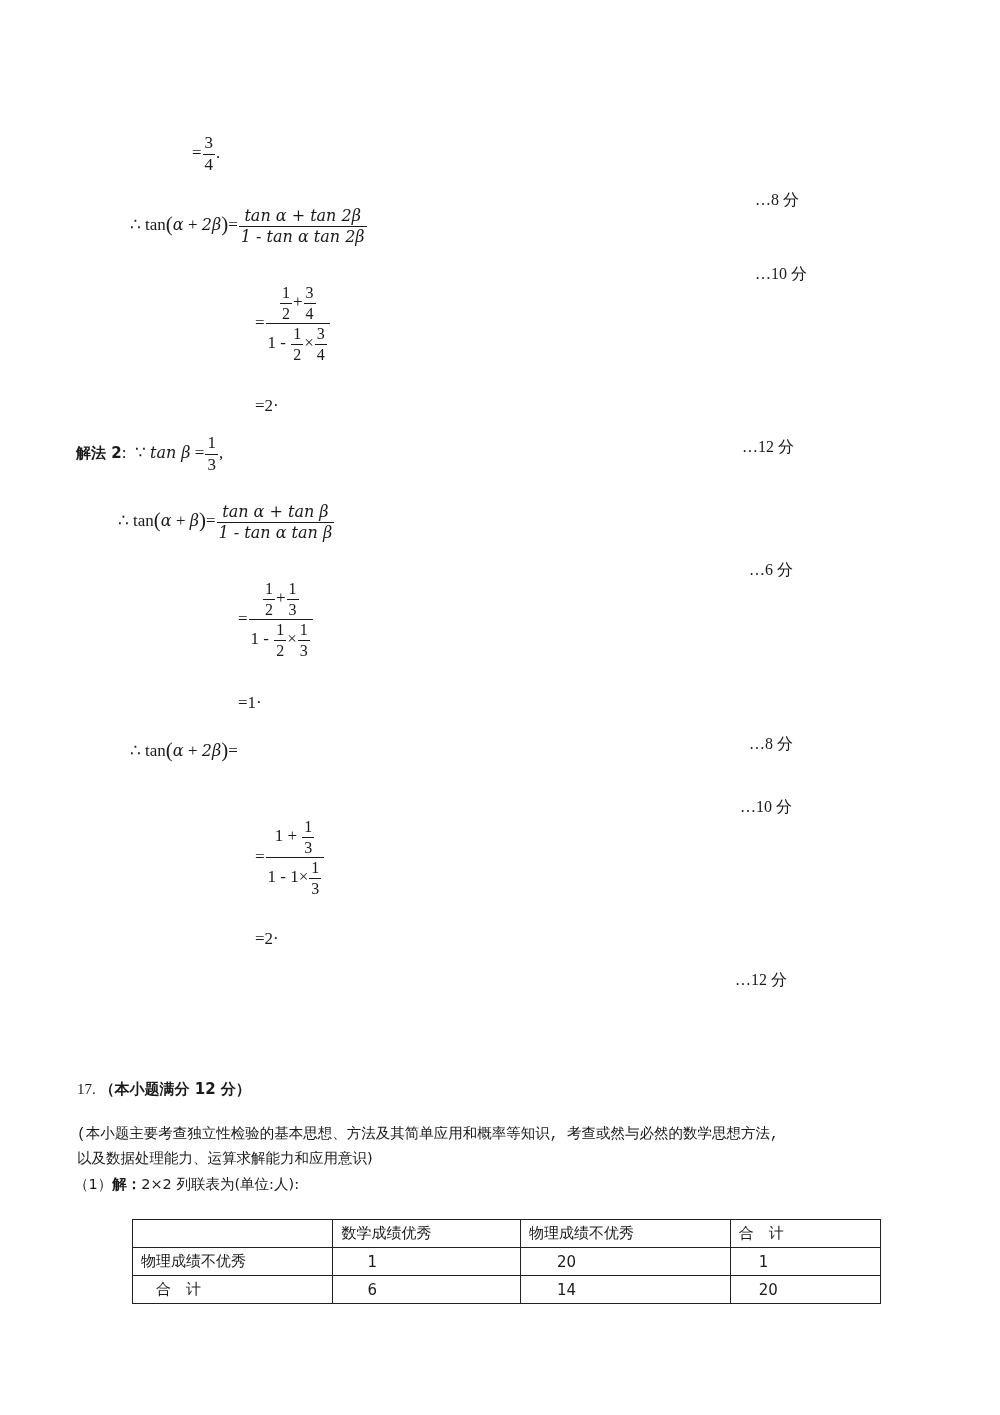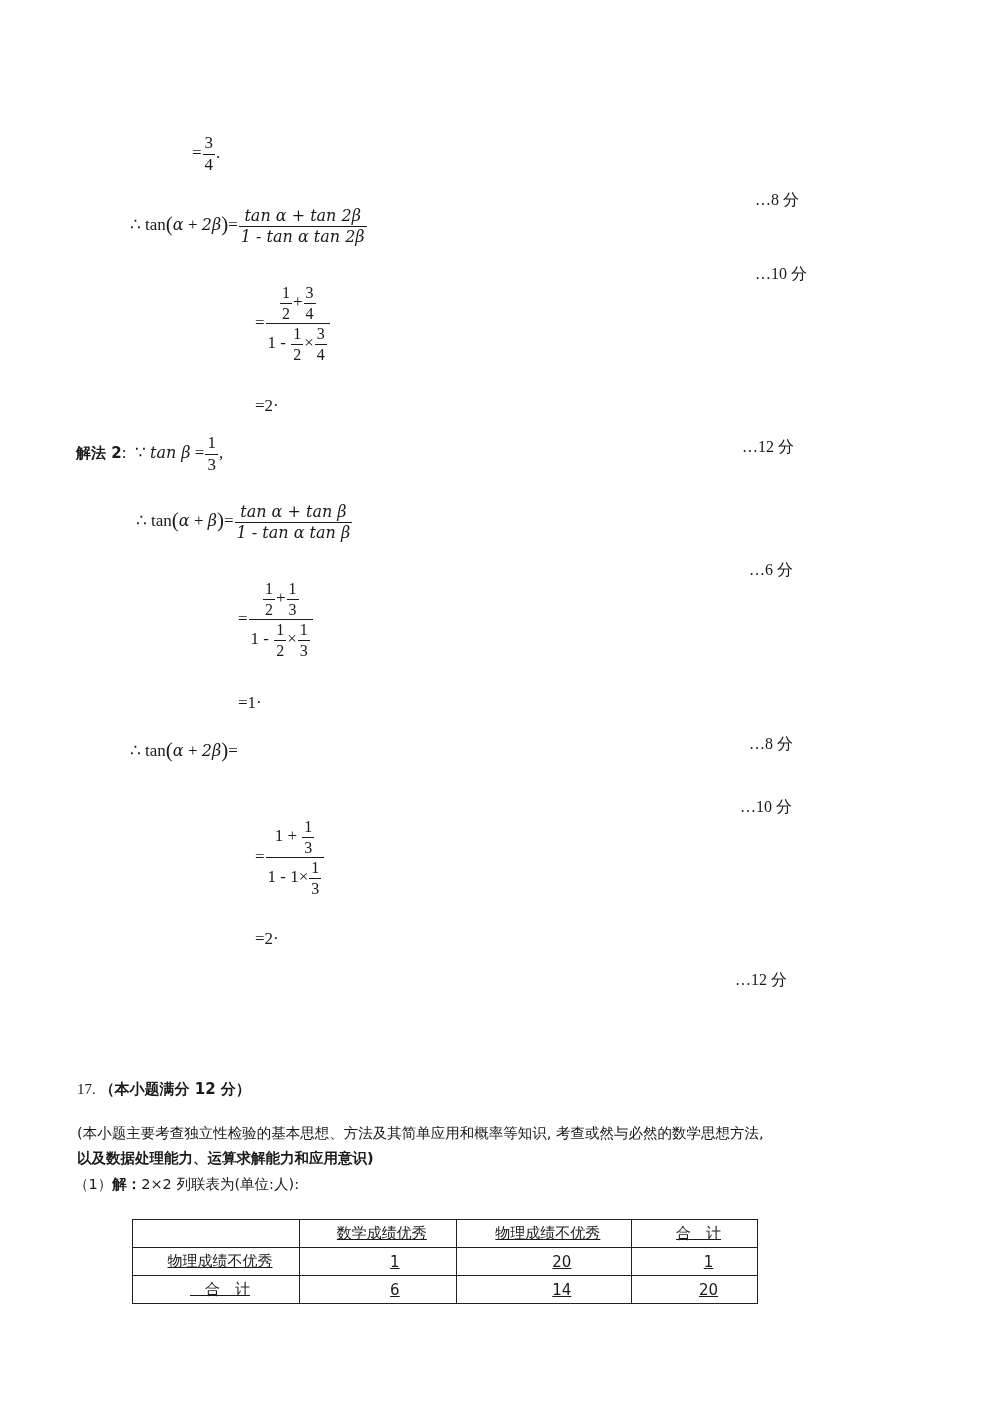--- a/index.html
+++ b/index.html
@@ -11,21 +11,21 @@
   .abs { position: absolute; }
   .math { font-family: "Liberation Serif", "DejaVu Serif", serif; font-size: 17px; white-space: nowrap; }
   .it { font-style: italic; font-family: "DejaVu Serif", serif; font-size: 16px; }
   .frac { display: inline-flex; flex-direction: column; align-items: center; vertical-align: middle; margin: 0 1px; }
   .frac > .num { padding: 0 2px 1px 2px; line-height: 1.1; }
   .frac > .den { border-top: 1px solid #1a1a1a; padding: 1px 2px 0 2px; line-height: 1.1; }
   .frac.small { font-size: 16px; }
   .paren { font-size: 21px; vertical-align: -1px; }
   .score { font-family: "Liberation Serif", "DejaVu Serif", serif; font-size: 16px; white-space: nowrap; margin-top: 41px; }
   .bold { font-weight: bold; }
-  .cn { font-family: "DejaVu Sans", "Liberation Sans", sans-serif; text-align: center; }
+  .cn { font-family: "DejaVu Sans", "Liberation Sans", sans-serif; }
   .text-line { font-size: 15px; white-space: nowrap; }
   table.ct { border-collapse: collapse; font-size: 15px; }
   table.ct td { border: 1px solid #222; height: 27px; padding: 0 0 0 8px; vertical-align: middle; }
 </style>
 </head>
 <body>
 
 <div class="abs math" style="left:192px; top:134px;">
   <span>=</span><span class="frac">
       <span class="num">3</span>
@@ -67,21 +67,21 @@
 <div class="abs math" style="left:76px; top:434px;">
   <span class="bold cn" style="font-size:15px;">解法 2</span><span>:</span>&nbsp;
   <span>∵</span>
   <span class="it">tan β</span>
   <span>=</span><span class="frac">
       <span class="num">1</span>
       <span class="den">3</span>
     </span><span>,</span>
 </div>
 
-<div class="abs math" style="left:136px; top:503px;">
+<div class="abs math" style="left:118px; top:503px;">
   <span>∴ tan</span><span class="paren">(</span><span class="it">α</span> <span>+</span> <span class="it">β</span><span class="paren">)</span><span>=</span><span class="frac">
       <span class="num it">tan α + tan β</span>
       <span class="den it">1 - tan α tan β</span>
     </span>
 </div>
 <div class="abs score" style="left:749px; top:519px;">…6 分</div>
 
 <div class="abs math" style="left:238px; top:580px;">
   <span>=</span><span class="frac">
     <span class="num"><span class="frac small">
@@ -122,27 +122,27 @@
   </span>
 </div>
 
 <div class="abs math" style="left:255px; top:929px;">=2·</div>
 <div class="abs score" style="left:735px; top:929px;">…12 分</div>
 
 <div class="abs text-line" style="left:77px; top:1080px;">
   <span>17.</span>
   <span class="bold cn">（本小题满分 12 分）</span>
 </div>
-<div class="abs text-line cn" style="left:77px; top:1124px; font-size:14.5px;">(本小题主要考查独立性检验的基本思想、方法及其简单应用和概率等知识, 考查或然与必然的数学思想方法,</div>
-<div class="abs text-line cn" style="left:77px; top:1149px; font-size:14.5px;font-weight:bold;">以及数据处理能力、运算求解能力和应用意识)</div>
+<div class="abs text-line cn" style="left:77px; top:1124px; font-size:14.5px;font-family:Liberation Mono, monospace;">(本小题主要考查独立性检验的基本思想、方法及其简单应用和概率等知识, 考查或然与必然的数学思想方法,</div>
+<div class="abs text-line cn" style="left:77px; top:1149px; font-size:14.5px;">以及数据处理能力、运算求解能力和应用意识)</div>
 <div class="abs text-line cn" style="left:74px; top:1175px; font-size:14.5px;">
   <span>（1）</span><span class="bold">解：</span><span>2×2 列联表为(单位:人):</span>
 </div>
 
-<table class="abs ct cn" style="left:132px; top:1219px; width:626px;text-decoration:underline;">
+<table class="abs ct cn" style="left:132px; top:1219px; width:749px;">
   <colgroup>
       <col style="width:172px">
       <col style="width:161px">
       <col style="width:180px">
       <col style="width:129px">
     </colgroup>
   <tbody>
       <tr>
     <td></td>
     <td>数学成绩优秀</td>

